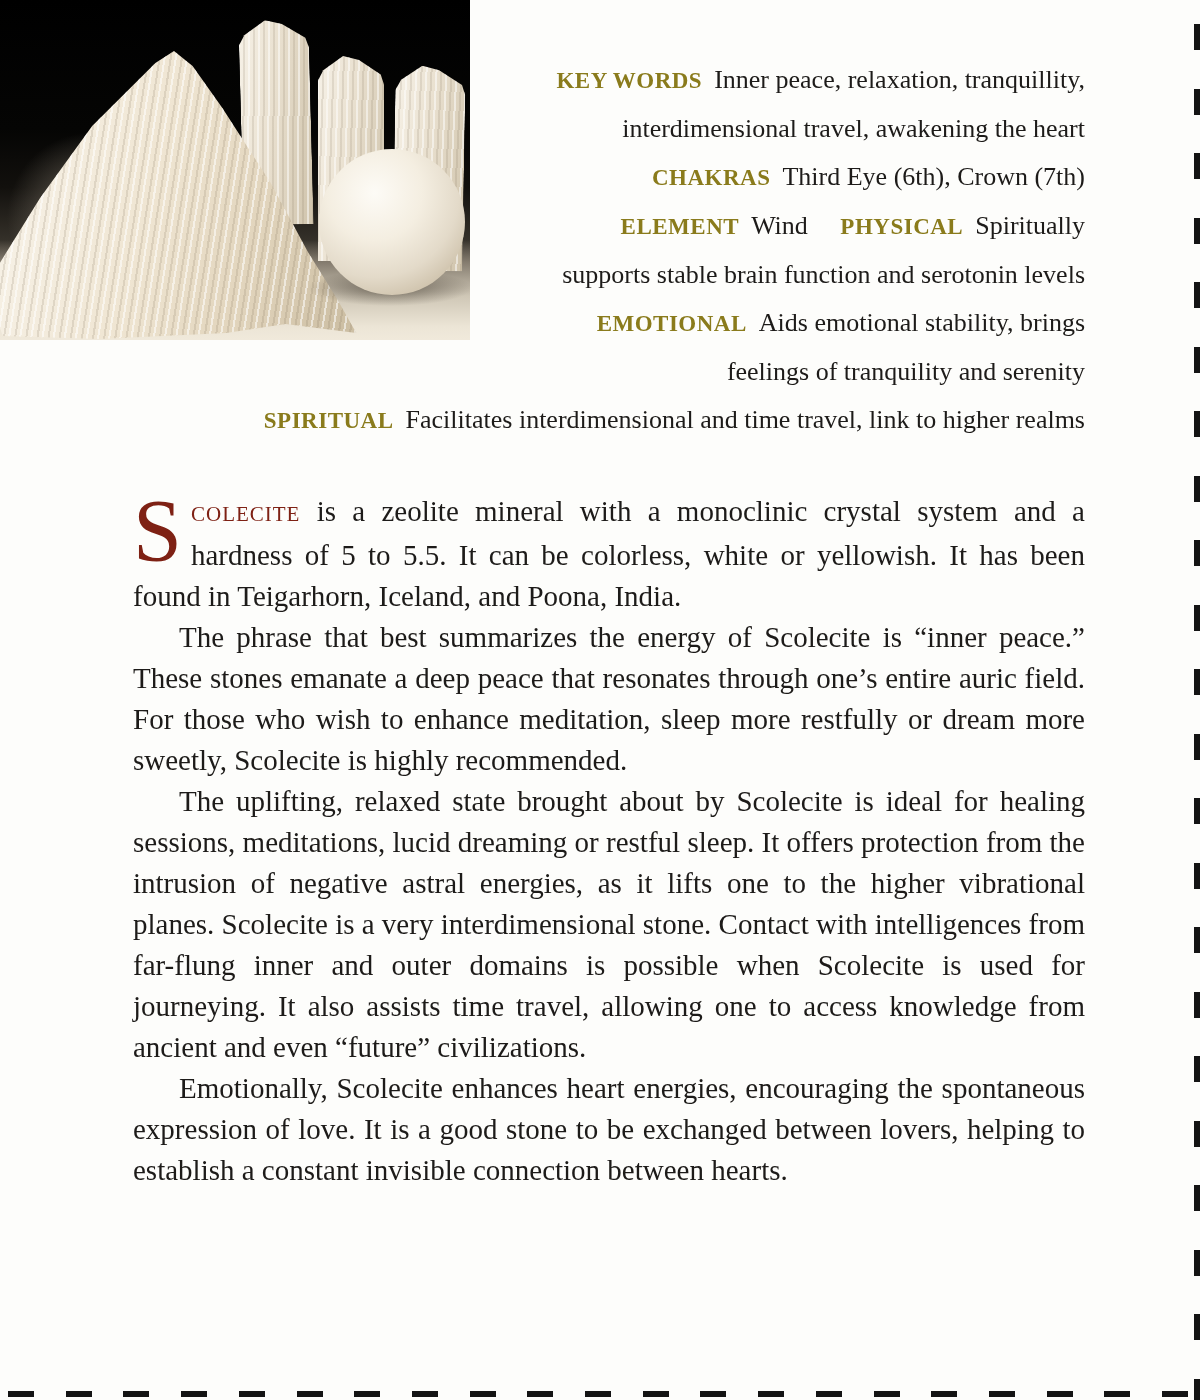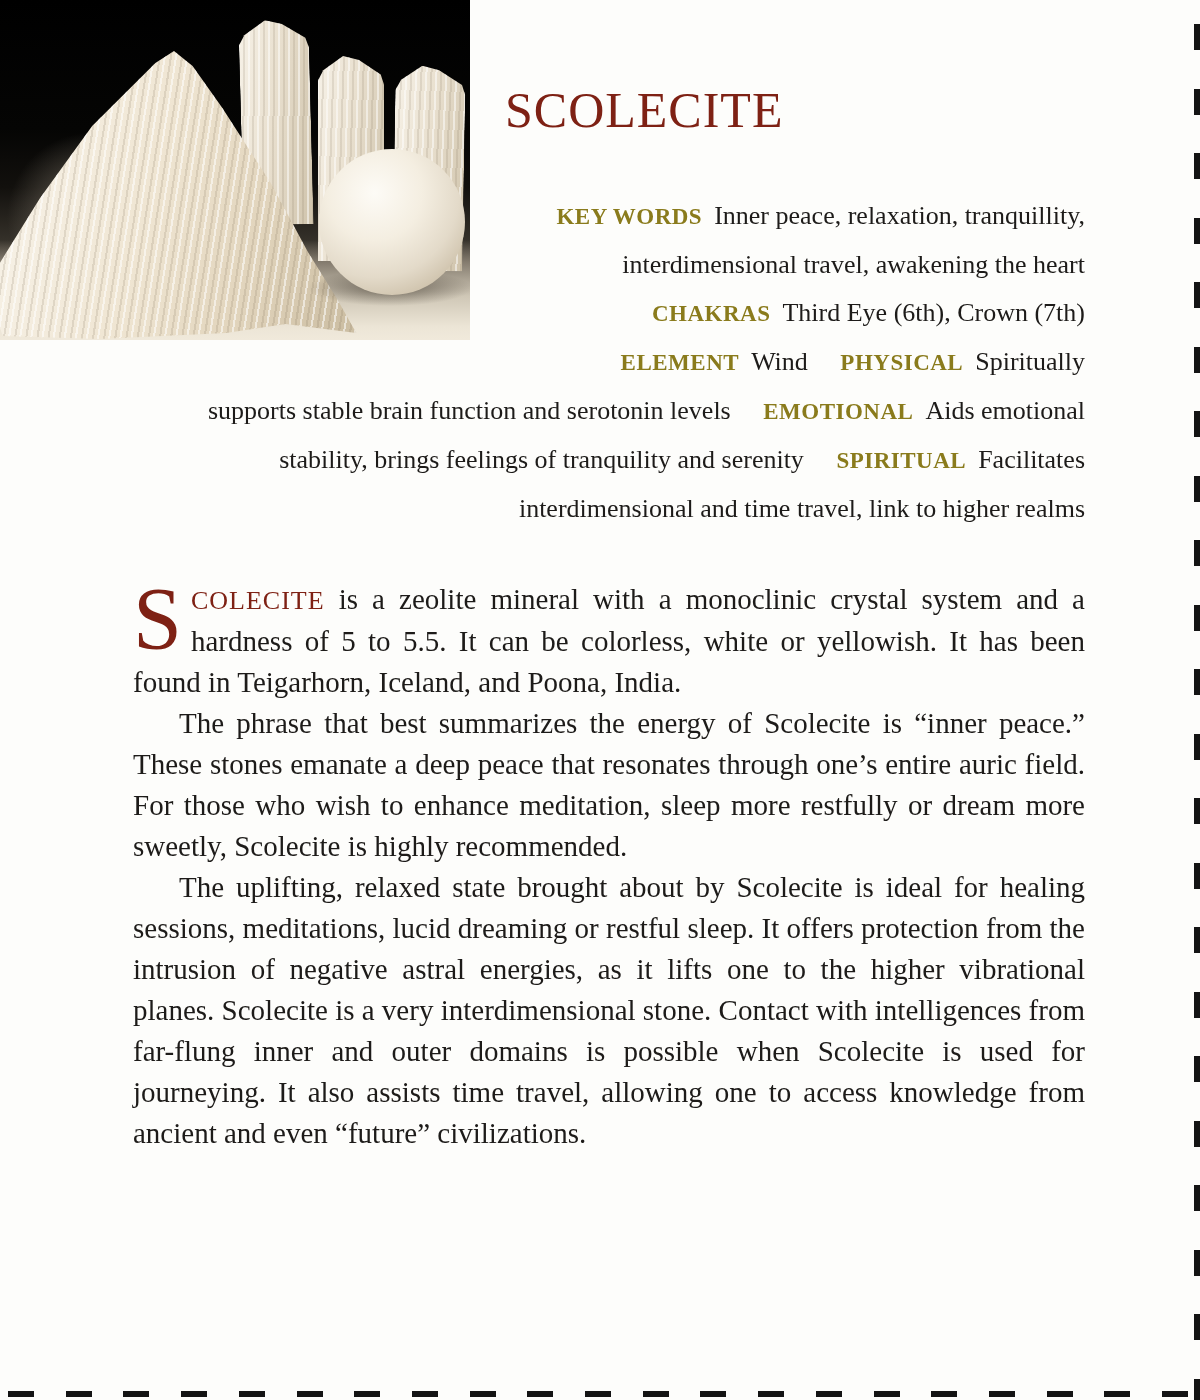--- a/index.html
+++ b/index.html
@@ -92,21 +92,21 @@
   }
   .bodytext p{margin:0;}
   .bodytext p + p{text-indent:46px;font-family:Liberation Serif, serif;}
   .dropcap{
     float:left;
     font-size:88px;line-height:70px;
     padding-top:5px;margin:0 9px 2px 0;
     color:var(--accent-red);
   }
   .lead{
-    font-size:26px;letter-spacing:1px;
+    font-size:21px;letter-spacing:1px;
     color:var(--accent-red);
   }
   .pagenum{
     position:absolute;top:1286px;left:133px;width:947px;
     text-align:center;
     font-size:28px;font-weight:bold;letter-spacing:2px;
     color:var(--pagenum-brown);
   }
 
   
@@ -122,28 +122,28 @@
     <div class="haze"></div>
     <div class="floor"></div>
     <div class="wand w1"></div>
     <div class="wand w2"></div>
     <div class="wand w3"></div>
     <div class="pyramid"></div>
     <div class="sphere-shadow"></div>
     <div class="sphere"></div>
   </div>
 
-  <h1 class="title">SCOLECITE</h1>
 
   <p class="attrs"><span class="label">KEY WORDS</span><span>Inner peace, relaxation, tranquillity, interdimensional travel, awakening the heart</span> <span class="label gap">CHAKRAS</span><span>Third Eye (6th), Crown (7th)</span> <span class="label gap">ELEMENT</span><span>Wind</span> <span class="label gap">PHYSICAL</span><span>Spiritually supports stable brain function and serotonin levels</span> <span class="label gap">EMOTIONAL</span><span>Aids emotional stability, brings feelings of tranquility and serenity</span> <span class="label gap">SPIRITUAL</span><span>Facilitates interdimensional and time travel, link to higher realms</span></p>
 
   <div class="bodytext">
     <p><span class="dropcap">S</span><span class="lead">COLECITE</span><span> is a zeolite mineral with a monoclinic crystal system and a hardness of 5 to 5.5. It can be colorless, white or yellowish. It has been found in Teigarhorn, Iceland, and Poona, India.</span></p>
     <p>The phrase that best summarizes the energy of Scolecite is “inner peace.” These stones emanate a deep peace that resonates through one’s entire auric field. For those who wish to enhance meditation, sleep more restfully or dream more sweetly, Scolecite is highly recommended.</p>
     <p>The uplifting, relaxed state brought about by Scolecite is ideal for healing sessions, meditations, lucid dreaming or restful sleep. It offers protection from the intrusion of negative astral energies, as it lifts one to the higher vibrational planes. Scolecite is a very interdimensional stone. Contact with intelligences from far-flung inner and outer domains is possible when Scolecite is used for journeying. It also assists time travel, allowing one to access knowledge from ancient and even “future” civilizations.</p>
+    <p>Emotionally, Scolecite enhances heart energies, encouraging the spontaneous expression of love. It is a good stone to be exchanged between lovers, helping to establish a constant invisible connection between hearts.</p>
   </div>
 
 
 <div class="rtick" style="top: 24px;"></div>
     <div class="rtick" style="top: 88.5px;"></div>
     <div class="rtick" style="top: 153px;"></div>
     <div class="rtick" style="top: 217.5px;"></div>
     <div class="rtick" style="top: 282px;"></div>
     <div class="rtick" style="top: 346.5px;"></div>
     <div class="rtick" style="top: 411px;"></div>

